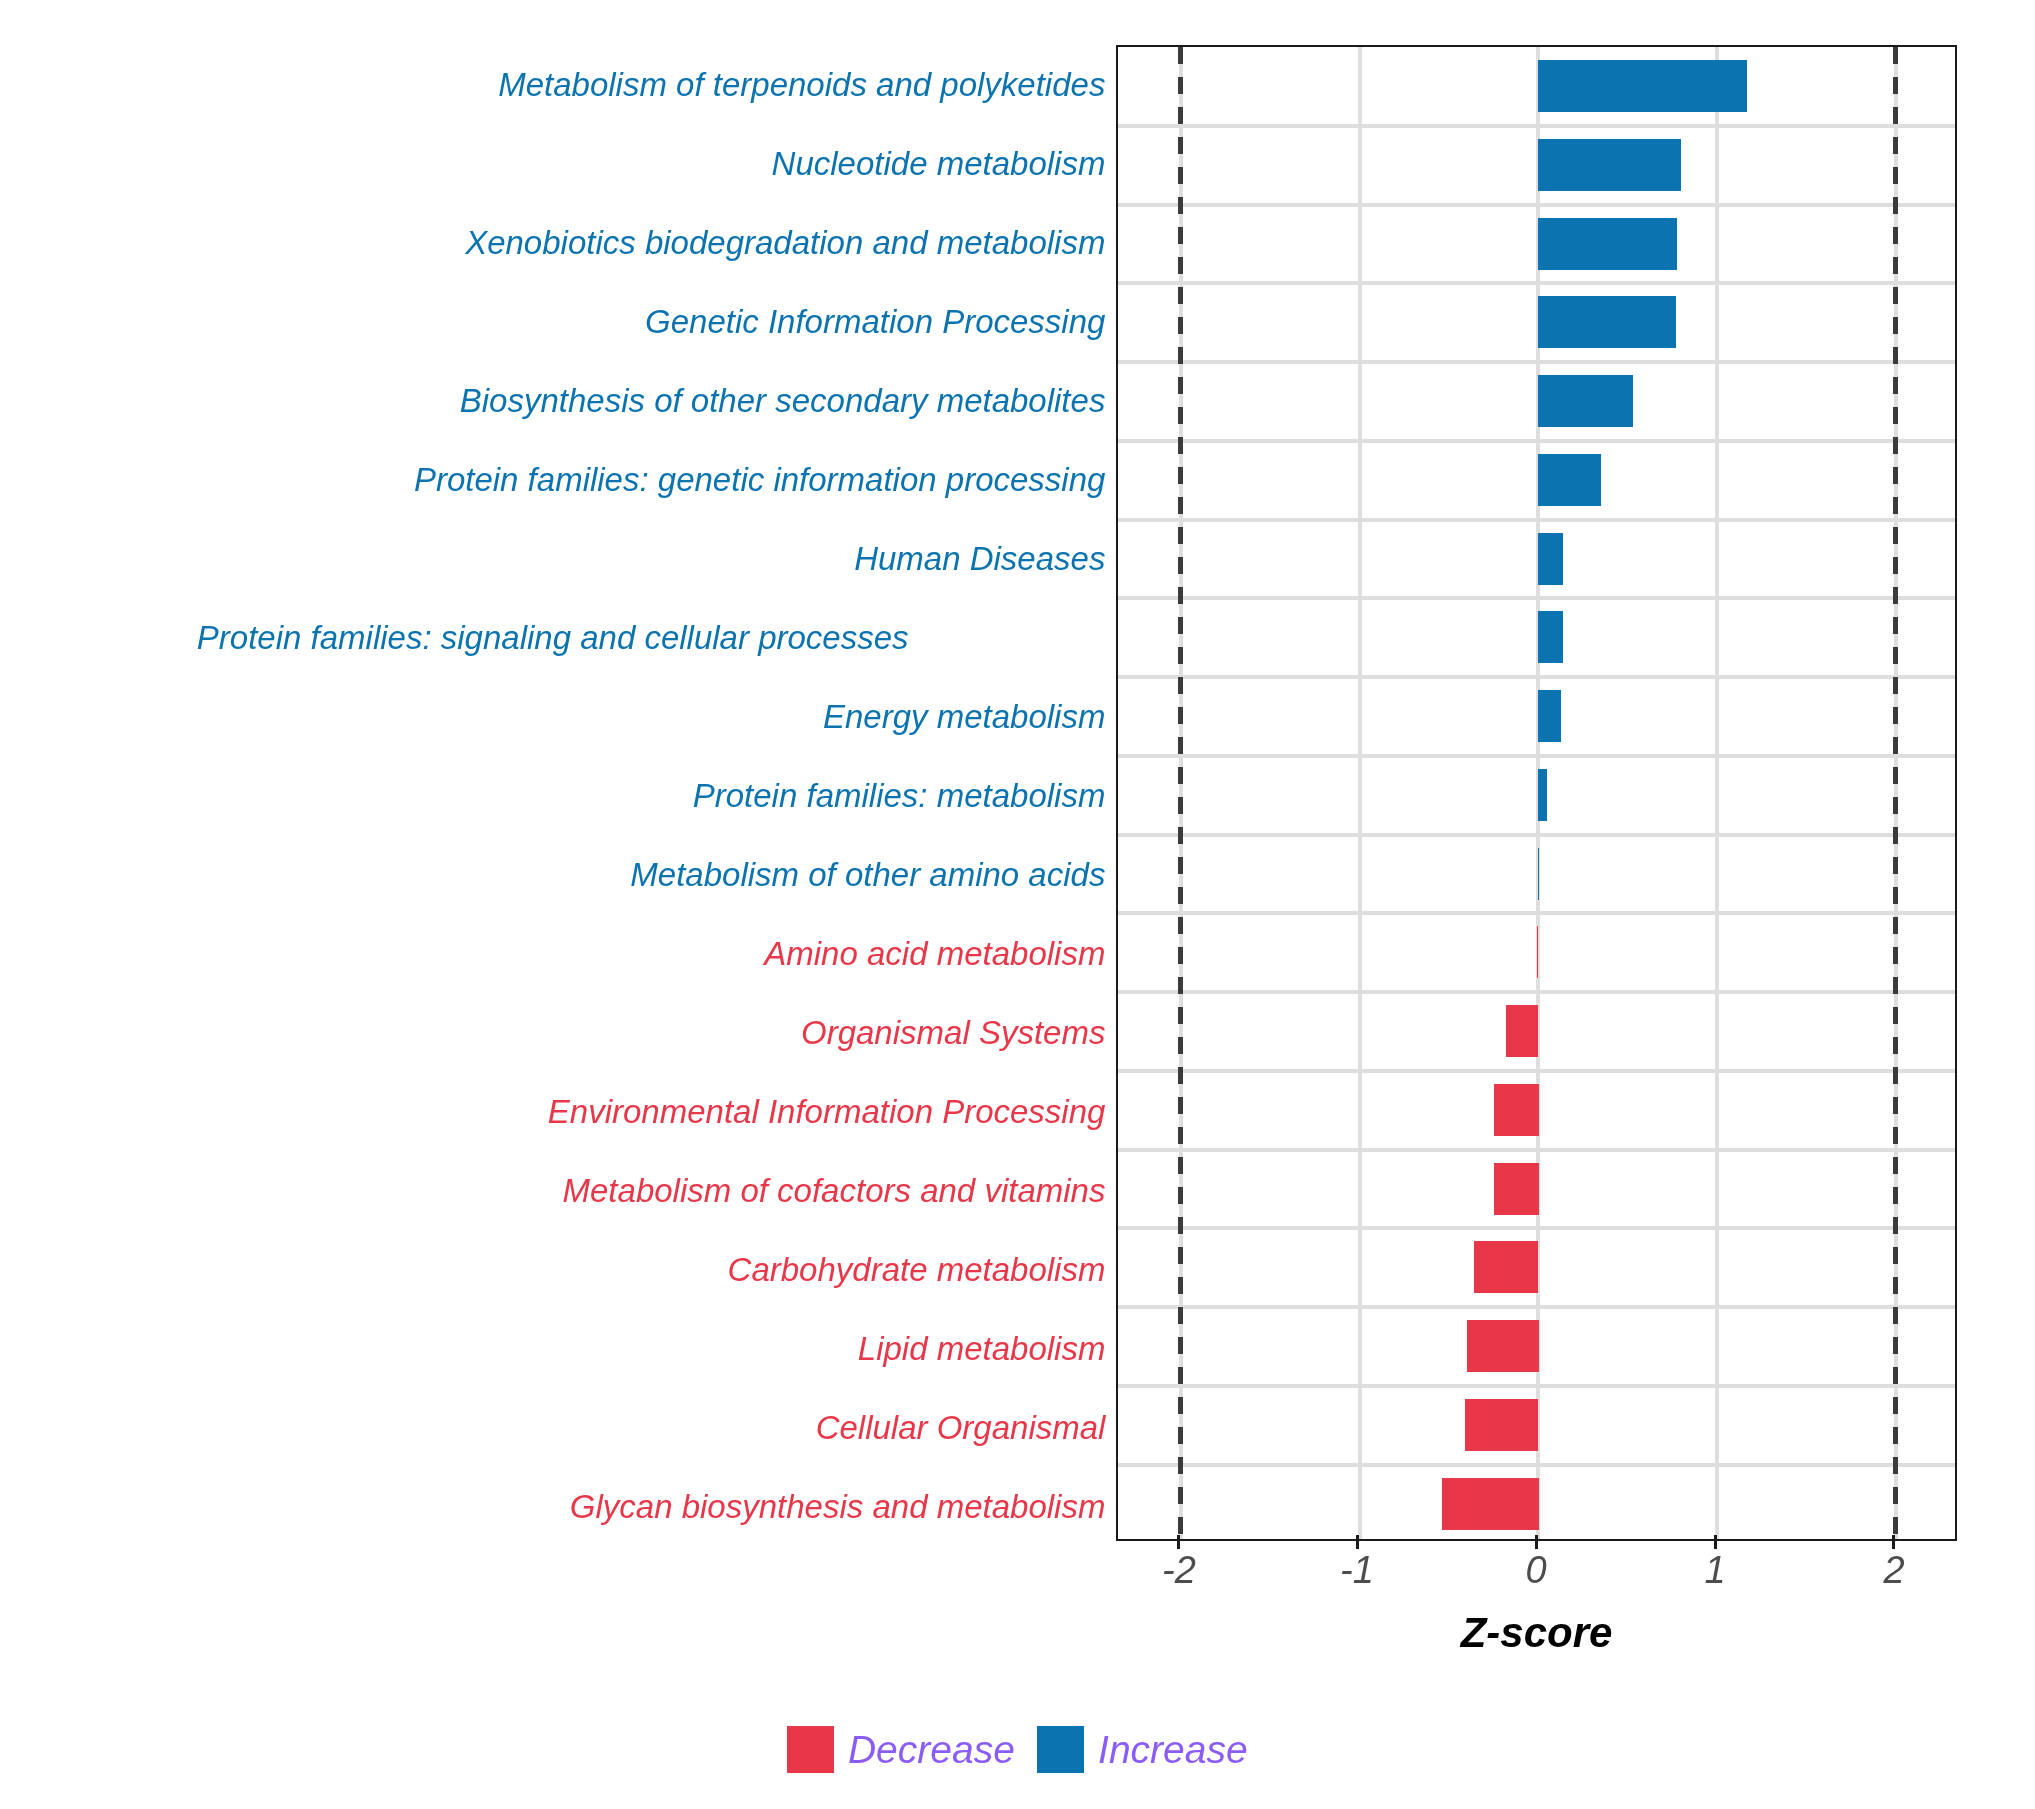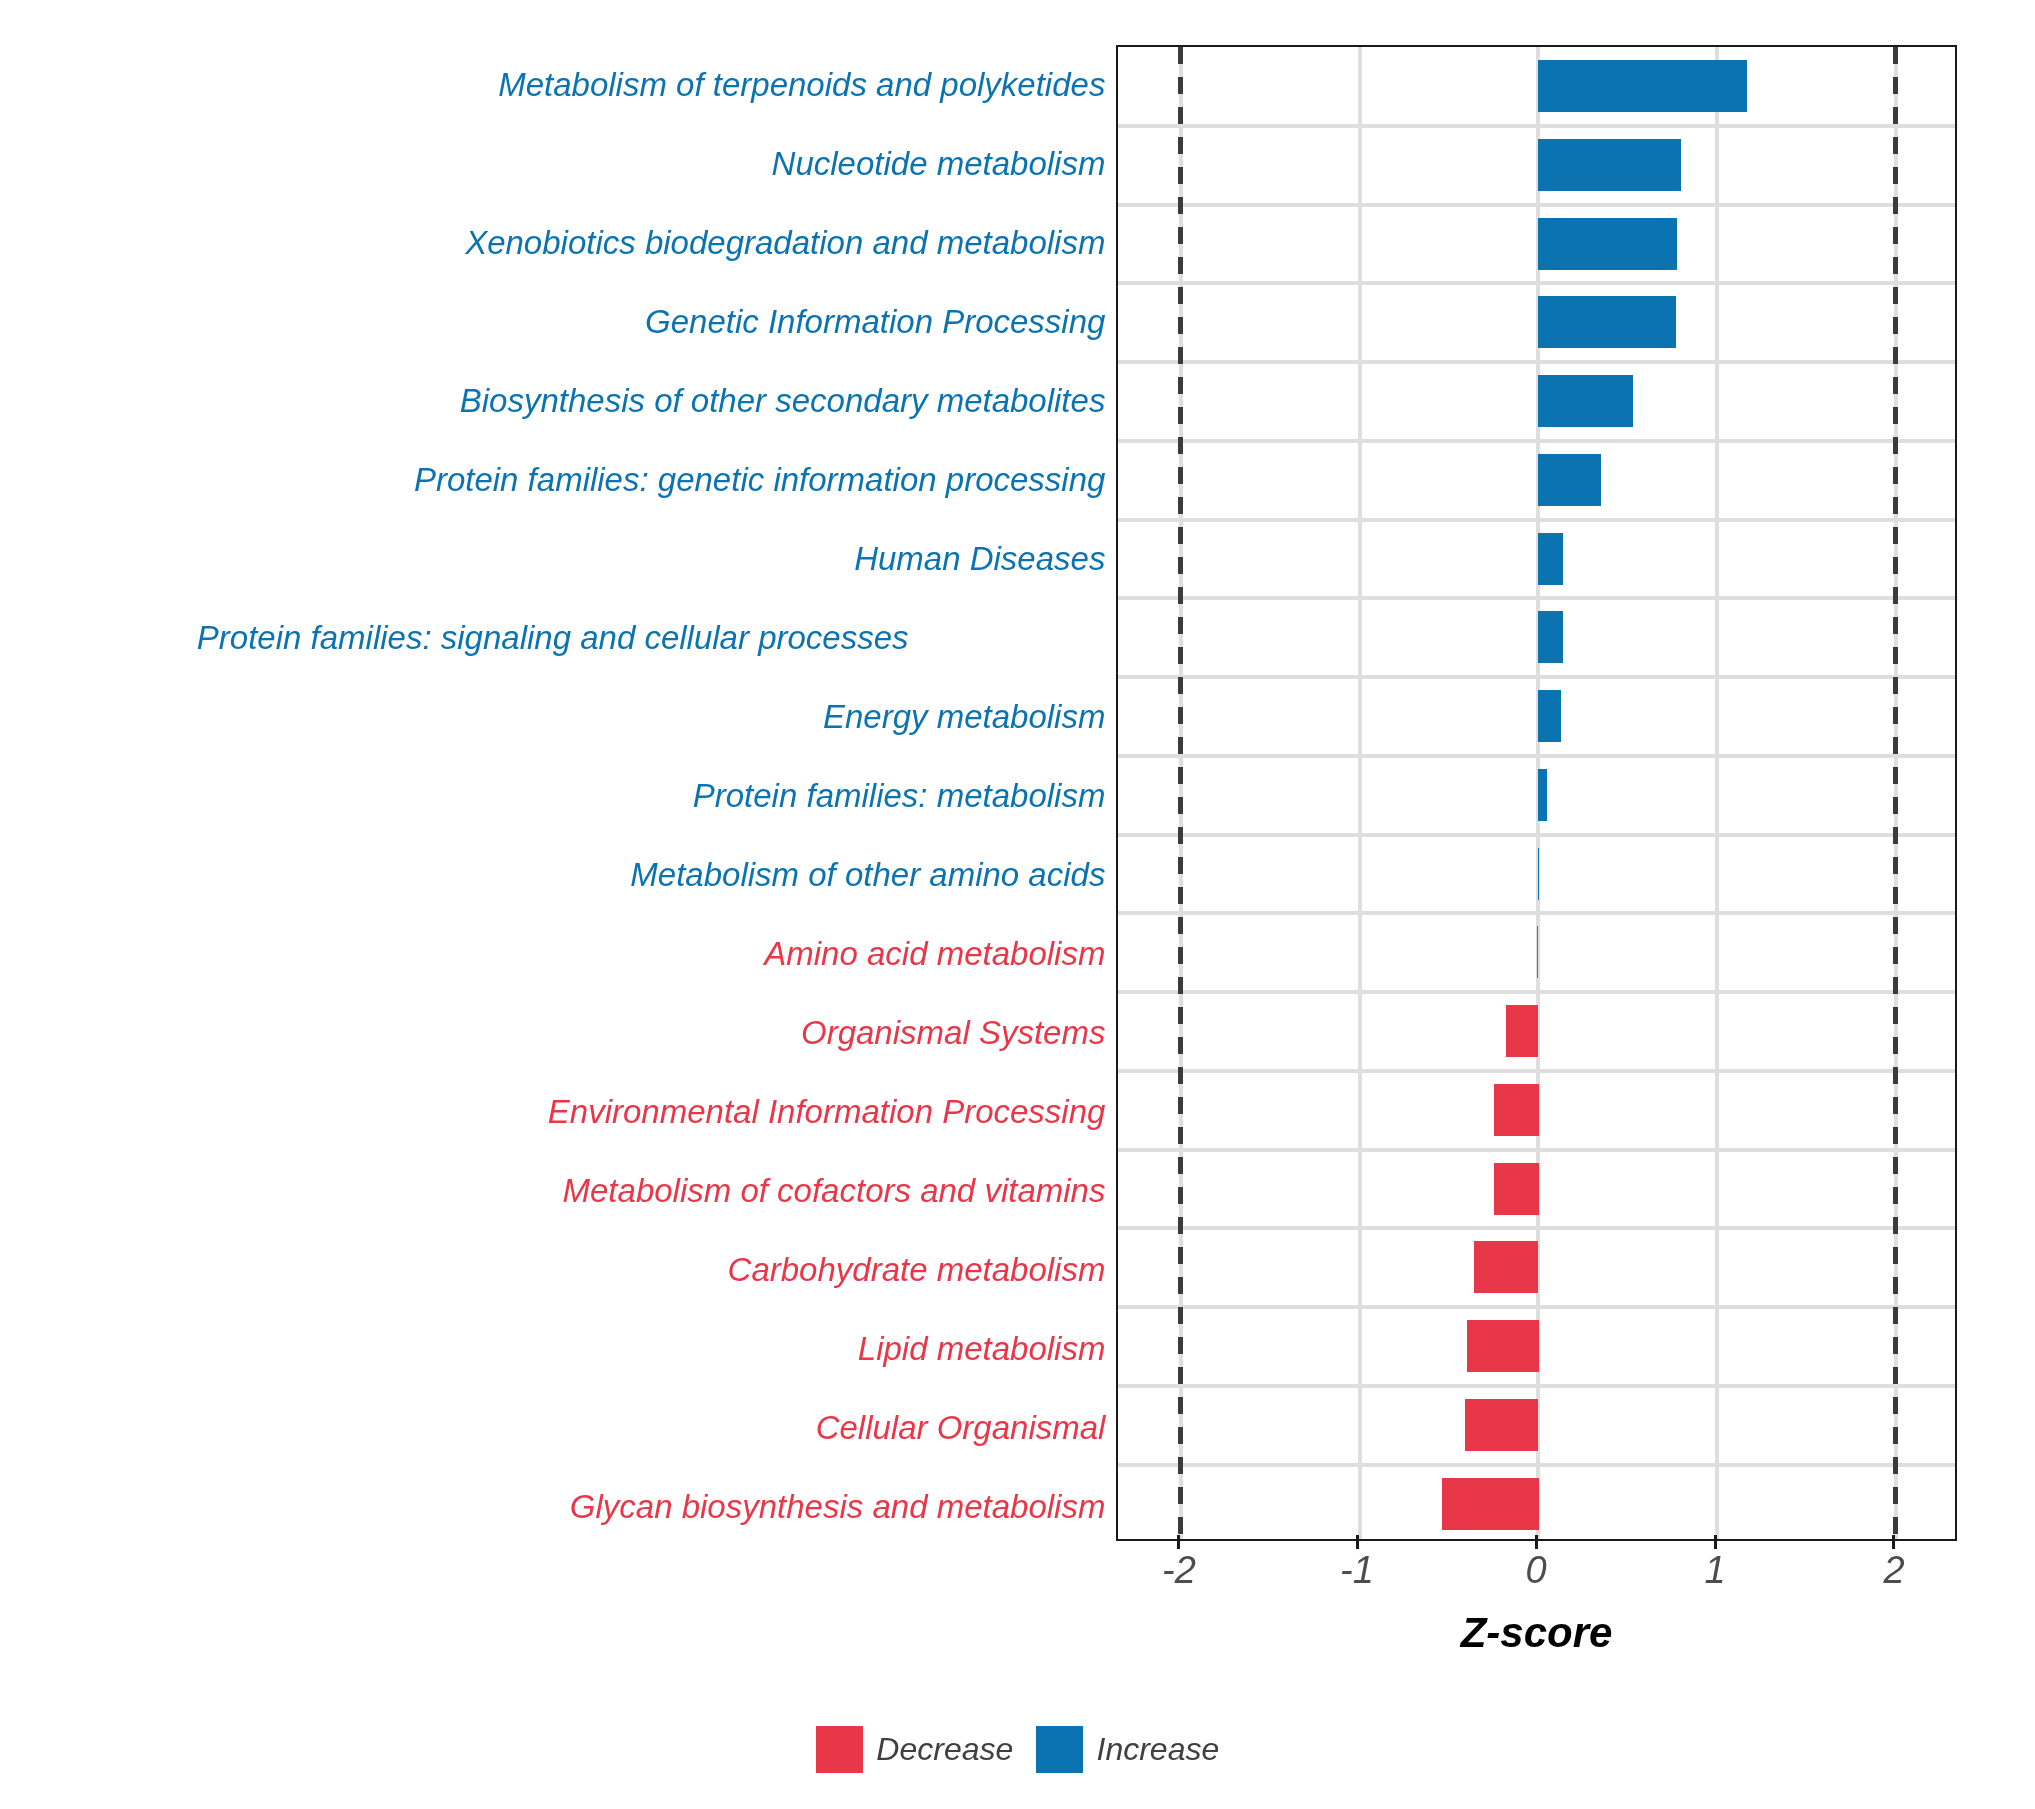--- a/index.html
+++ b/index.html
@@ -32,21 +32,21 @@
   #xaxis-labels{position:absolute;left:1116px;top:1549px;width:841px;height:53px;}
   .xtick{position:absolute;top:0;transform:translateX(-50%);font-size:38px;color:#4d4d4d;}
   #xaxis-title{position:absolute;left:1116px;top:1609px;width:841px;text-align:center;
                font-size:42px;font-weight:bold;color:#000;}
 
   
   #legend{position:absolute;left:0;top:1726px;width:2035px;display:flex;justify-content:center;
           align-items:center;gap:22.6px;}
   .leg-item{display:flex;align-items:center;gap:13.6px;}
   .leg-swatch{width:47px;height:47px;display:block;}
-  .leg-label{font-size:32px;color:#404040;}
+  .leg-label{font-size:39px;color:#8b5cf6;}
 </style>
 </head>
 <body>
 
 <div id="root">
 
   <div id="labels">
       <div class="lbl-row lbl-inc" style="height: 79px;">
         <span>Metabolism of terpenoids and polyketides</span>
       </div>

